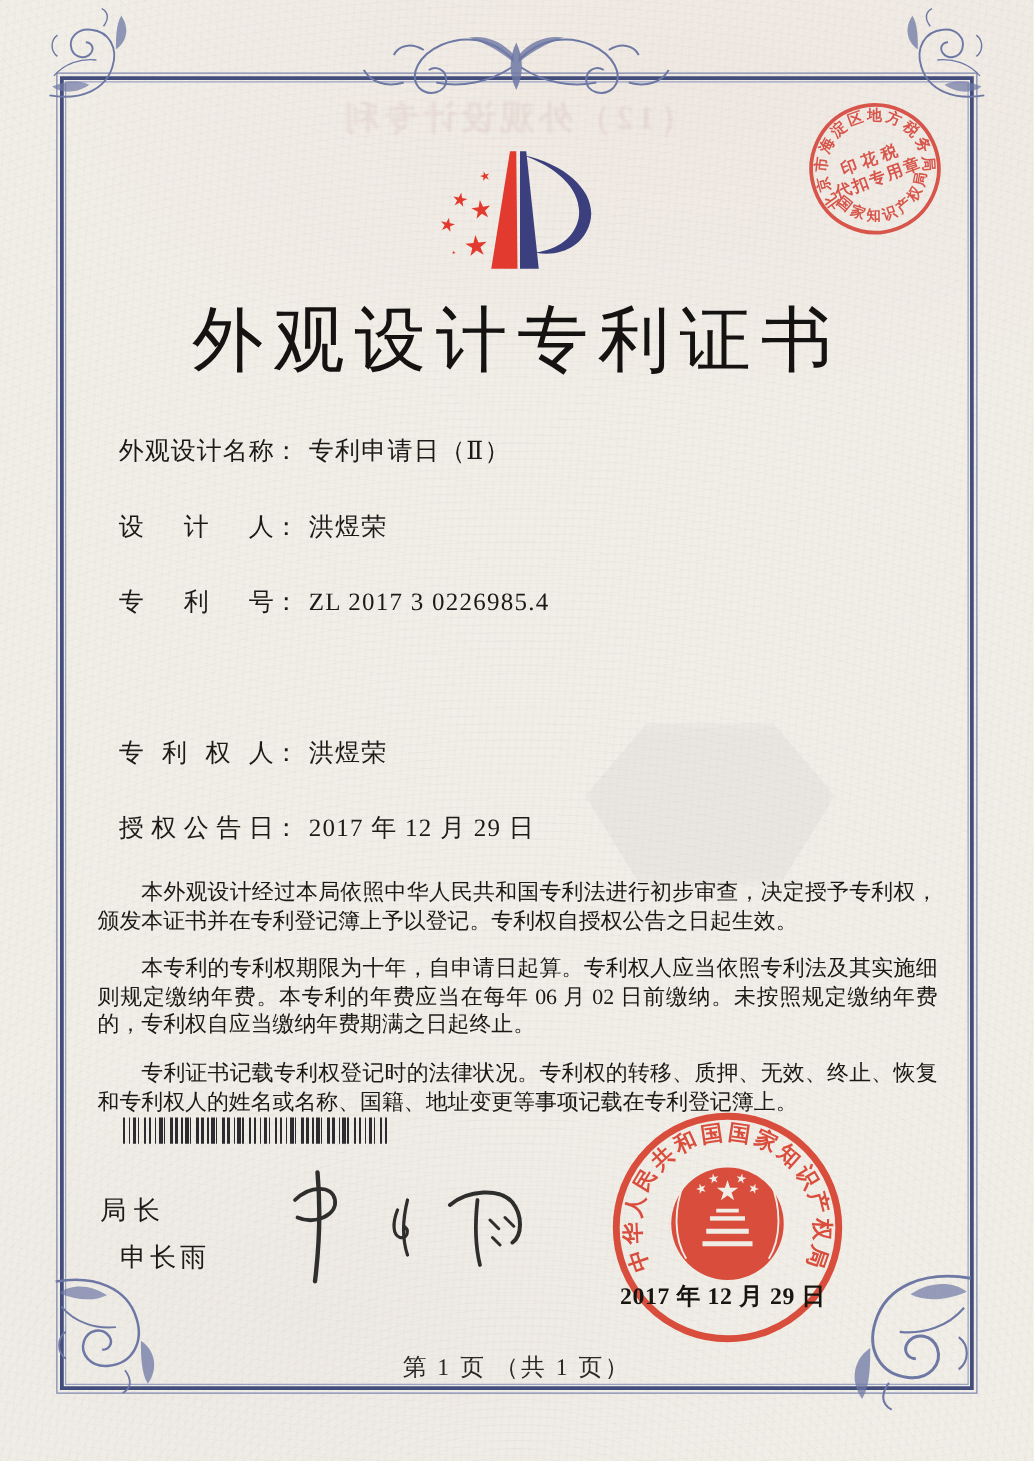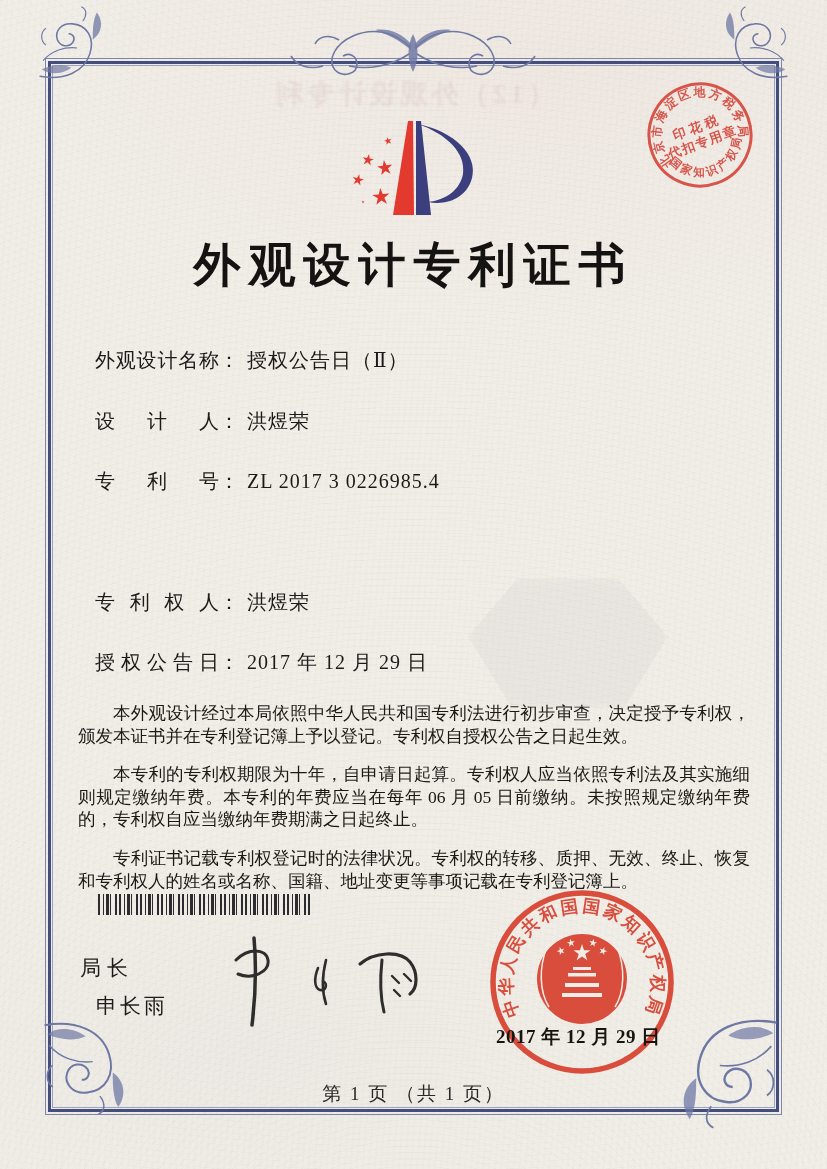--- a/index.html
+++ b/index.html
@@ -19,21 +19,21 @@
   .frame{left:45px;top:58px;width:735px;height:1055px;border:1px solid #7d86ae;}
   .frame-inner{position:absolute;inset:2px;border:3px solid #434e7c;}
   .frame-inner2{position:absolute;inset:1px;border:1px solid #9aa2c2;}
   
   .bleed{left:0;top:76px;width:100%;text-align:center;font-size:27px;font-weight:bold;
          color:rgba(170,90,90,0.09);transform:scaleX(-1);filter:blur(0.8px);letter-spacing:4px;}
   .watermark{left:468px;top:578px;width:200px;height:130px;background:rgba(115,115,132,0.055);
              clip-path:polygon(25% 0,75% 0,100% 45%,78% 100%,22% 100%,0 45%);filter:blur(5px);}
   .cert-no{left:95px;top:114px;font-size:20px;color:#23211f;letter-spacing:1.5px;}
   .logo{left:335px;top:118px;}
-  .title{left:0;top:234px;width:100%;text-align:center;font-size:47px;font-weight:bold;
+  .title{left:0;top:234px;width:100%;text-align:center;font-size:57px;font-weight:normal;
          letter-spacing:8px;color:#141312;}
   .field{left:95px;font-size:20px;color:#1c1a18;white-space:nowrap;}
   .flabel{display:inline-block;width:124px;text-align:justify;text-align-last:justify;vertical-align:bottom;}
   .fvalue{margin-left:8px;letter-spacing:1px;}
   .f0{top:347px}.f1{top:408px}.f2{top:468px}.f3{top:528px}.f4{top:589px}.f5{top:649px}
   .body-text{left:78px;top:686px;width:672px;font-size:17.5px;line-height:22.6px;
              text-align:justify;color:#1b1916;}
   .body-text p{margin:16px 0 5px 0;text-indent:2em;}
   .barcode{left:98px;top:894px;width:214px;height:21px;
     background-image:repeating-linear-gradient(90deg,
@@ -131,38 +131,38 @@
     </g>
     <g fill="#3c3f7e">
       <polygon points="81,3 86,3 96,97 81,97"></polygon>
       <path d="M 83,6 C 121,14 143,38 137,60 C 132,79 113,88 93,84 C 111,82 125,72 128,56 C 131,34 111,16 83,6 Z"></path>
     </g>
   </svg>
 
   <div class="abs title">外观设计专利证书</div>
 
   <div class="abs field f0">
-    <span class="flabel">外观设计名称</span><span>：</span><span class="fvalue">授权公告日（Ⅱ）</span>
+    <span class="flabel">外观设计名称</span><span>：</span><span class="fvalue">专利申请日（Ⅱ）</span>
   </div>
   <div class="abs field f1">
     <span class="flabel">设计人</span><span>：</span><span class="fvalue">洪煜荣</span>
   </div>
   <div class="abs field f2">
     <span class="flabel">专利号</span><span>：</span><span class="fvalue">ZL 2017 3 0226985.4</span>
   </div>
   <div class="abs field f4">
     <span class="flabel">专利权人</span><span>：</span><span class="fvalue">洪煜荣</span>
   </div>
   <div class="abs field f5">
     <span class="flabel">授权公告日</span><span>：</span><span class="fvalue">2017 年 12 月 29 日</span>
   </div>
 
   <div class="abs body-text">
     <p>本外观设计经过本局依照中华人民共和国专利法进行初步审查，决定授予专利权，颁发本证书并在专利登记簿上予以登记。专利权自授权公告之日起生效。</p>
-    <p>本专利的专利权期限为十年，自申请日起算。专利权人应当依照专利法及其实施细则规定缴纳年费。本专利的年费应当在每年 06 月 05 日前缴纳。未按照规定缴纳年费的，专利权自应当缴纳年费期满之日起终止。</p>
+    <p>本专利的专利权期限为十年，自申请日起算。专利权人应当依照专利法及其实施细则规定缴纳年费。本专利的年费应当在每年 06 月 02 日前缴纳。未按照规定缴纳年费的，专利权自应当缴纳年费期满之日起终止。</p>
     <p>专利证书记载专利权登记时的法律状况。专利权的转移、质押、无效、终止、恢复和专利权人的姓名或名称、国籍、地址变更等事项记载在专利登记簿上。</p>
   </div>
 
   <div class="abs barcode"></div>
 
   <div class="abs signer-role">局长</div>
   <div class="abs signer-name">申长雨</div>
 
   <svg class="abs signature" width="205" height="100" viewBox="0 0 205 100">
     <g fill="none" stroke="#141414" stroke-linecap="round" stroke-linejoin="round" opacity="0.88">

